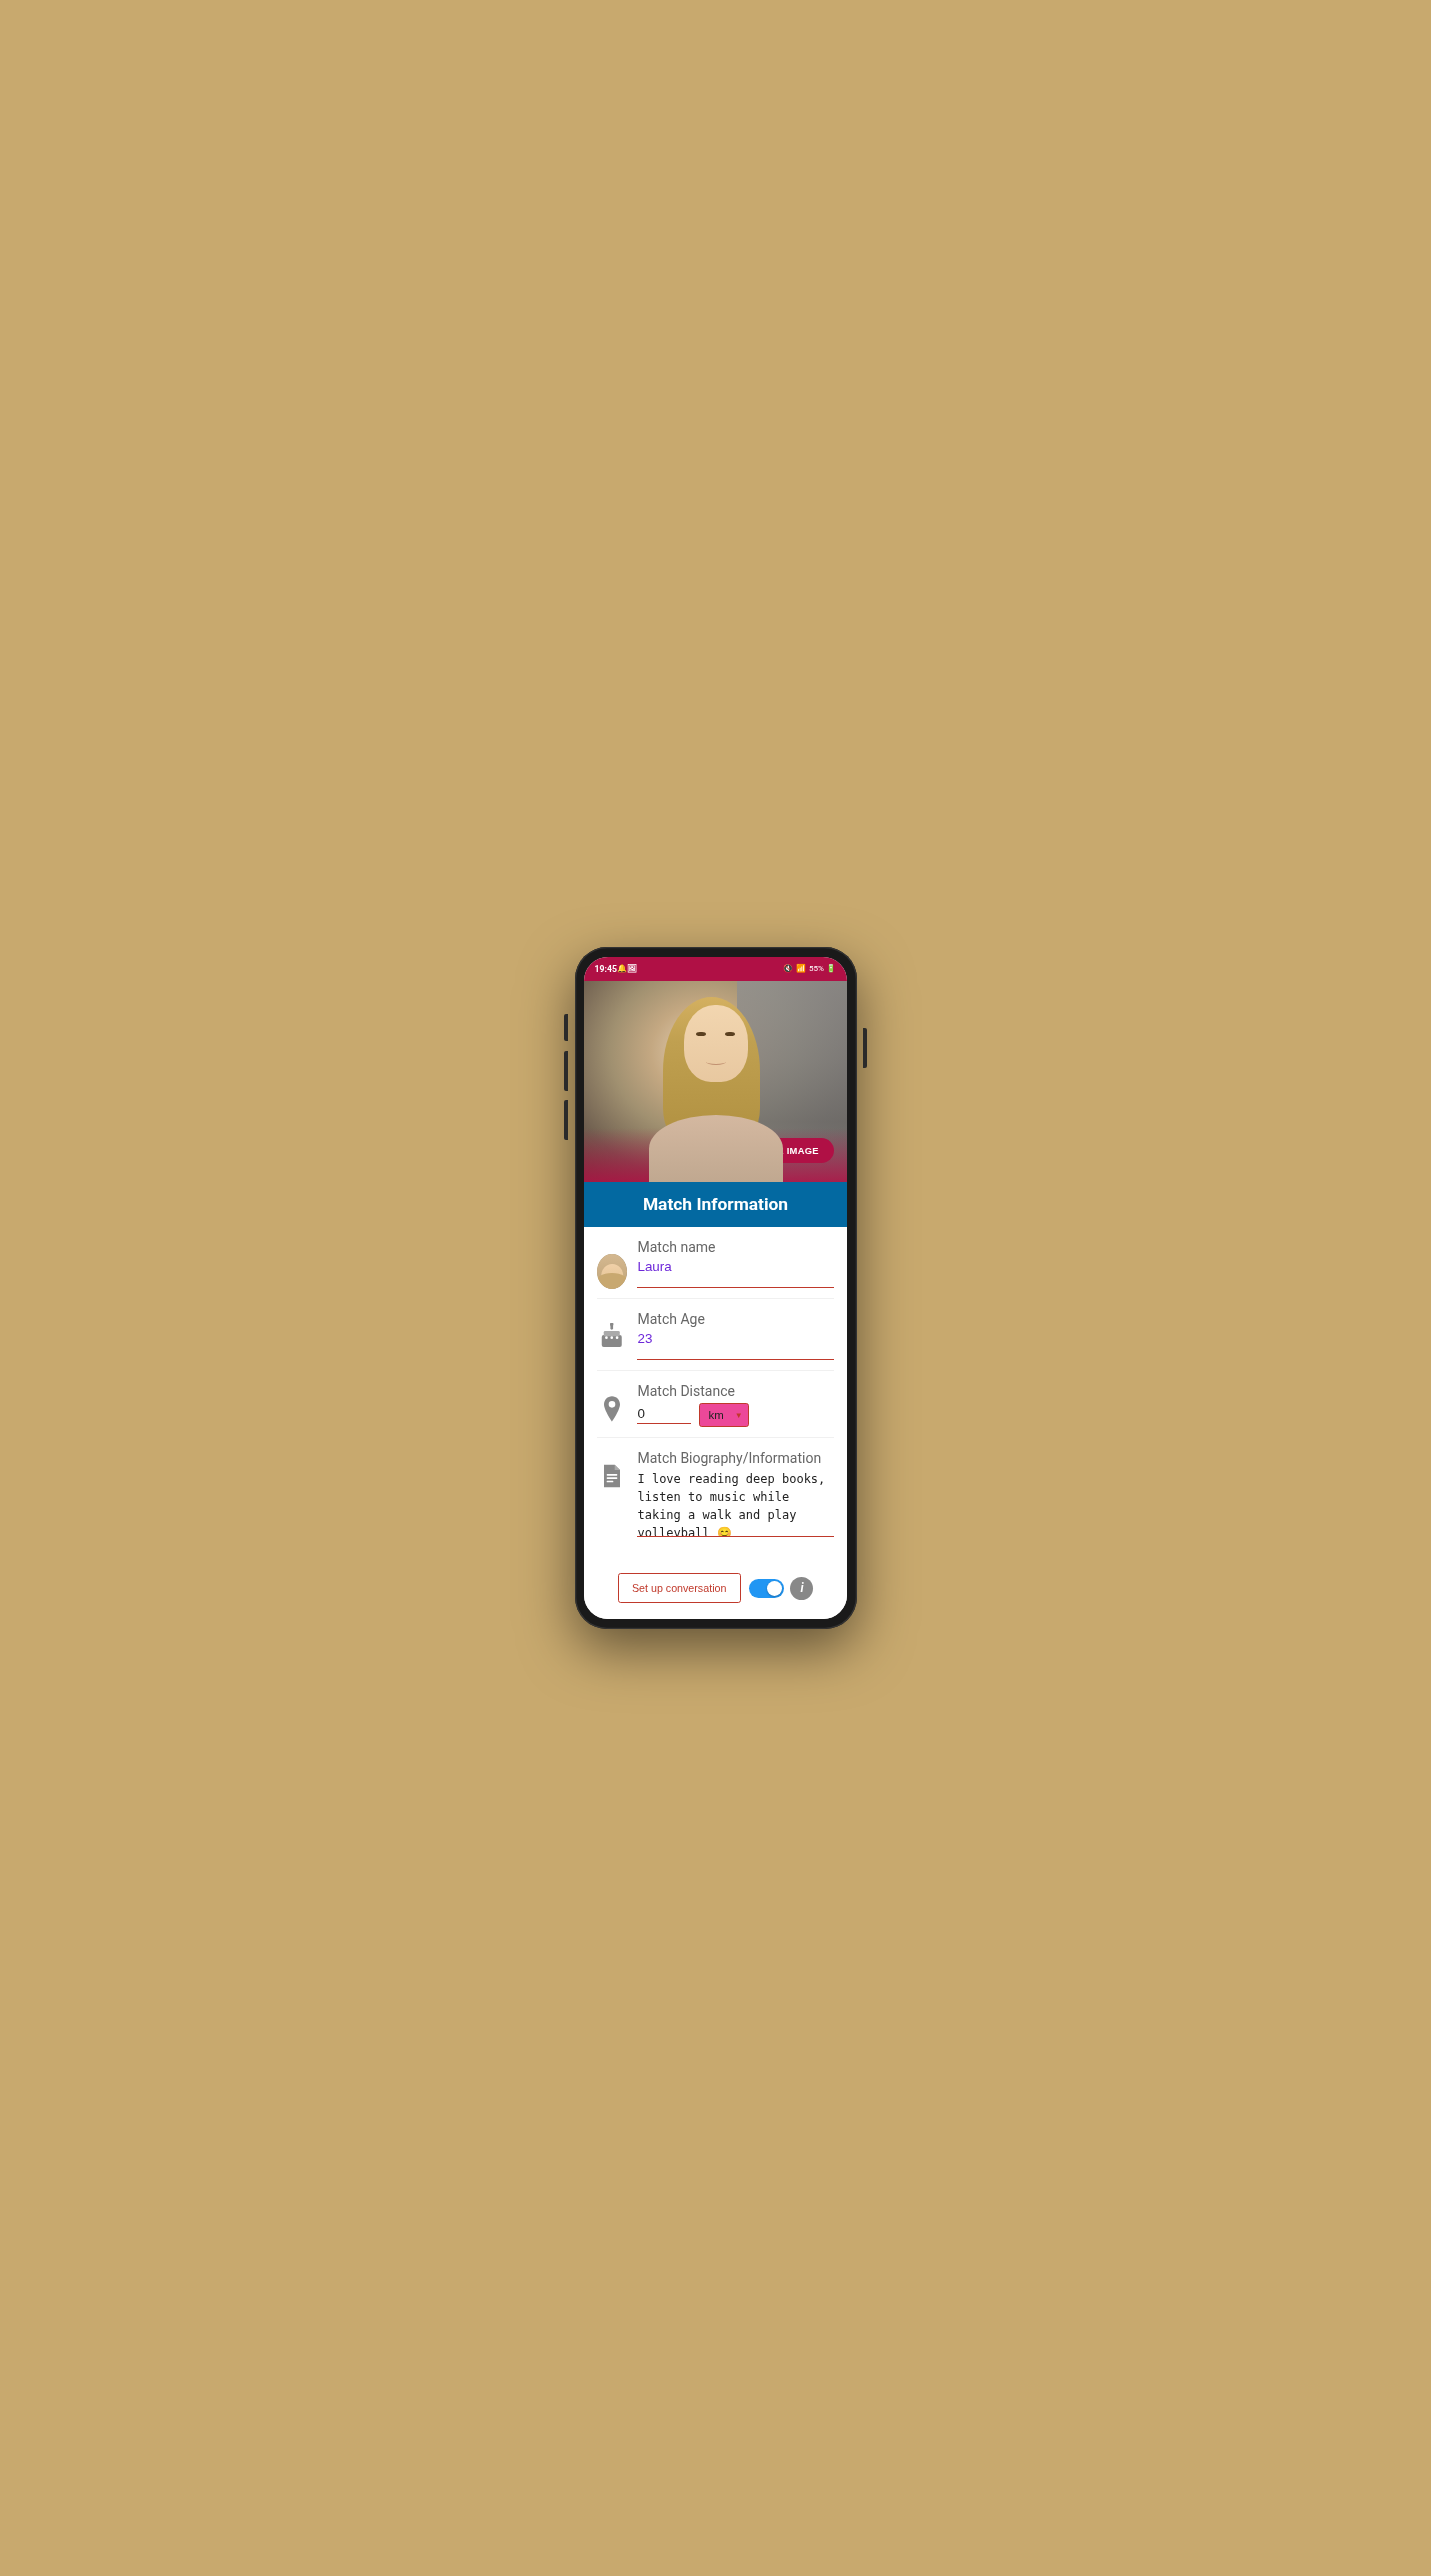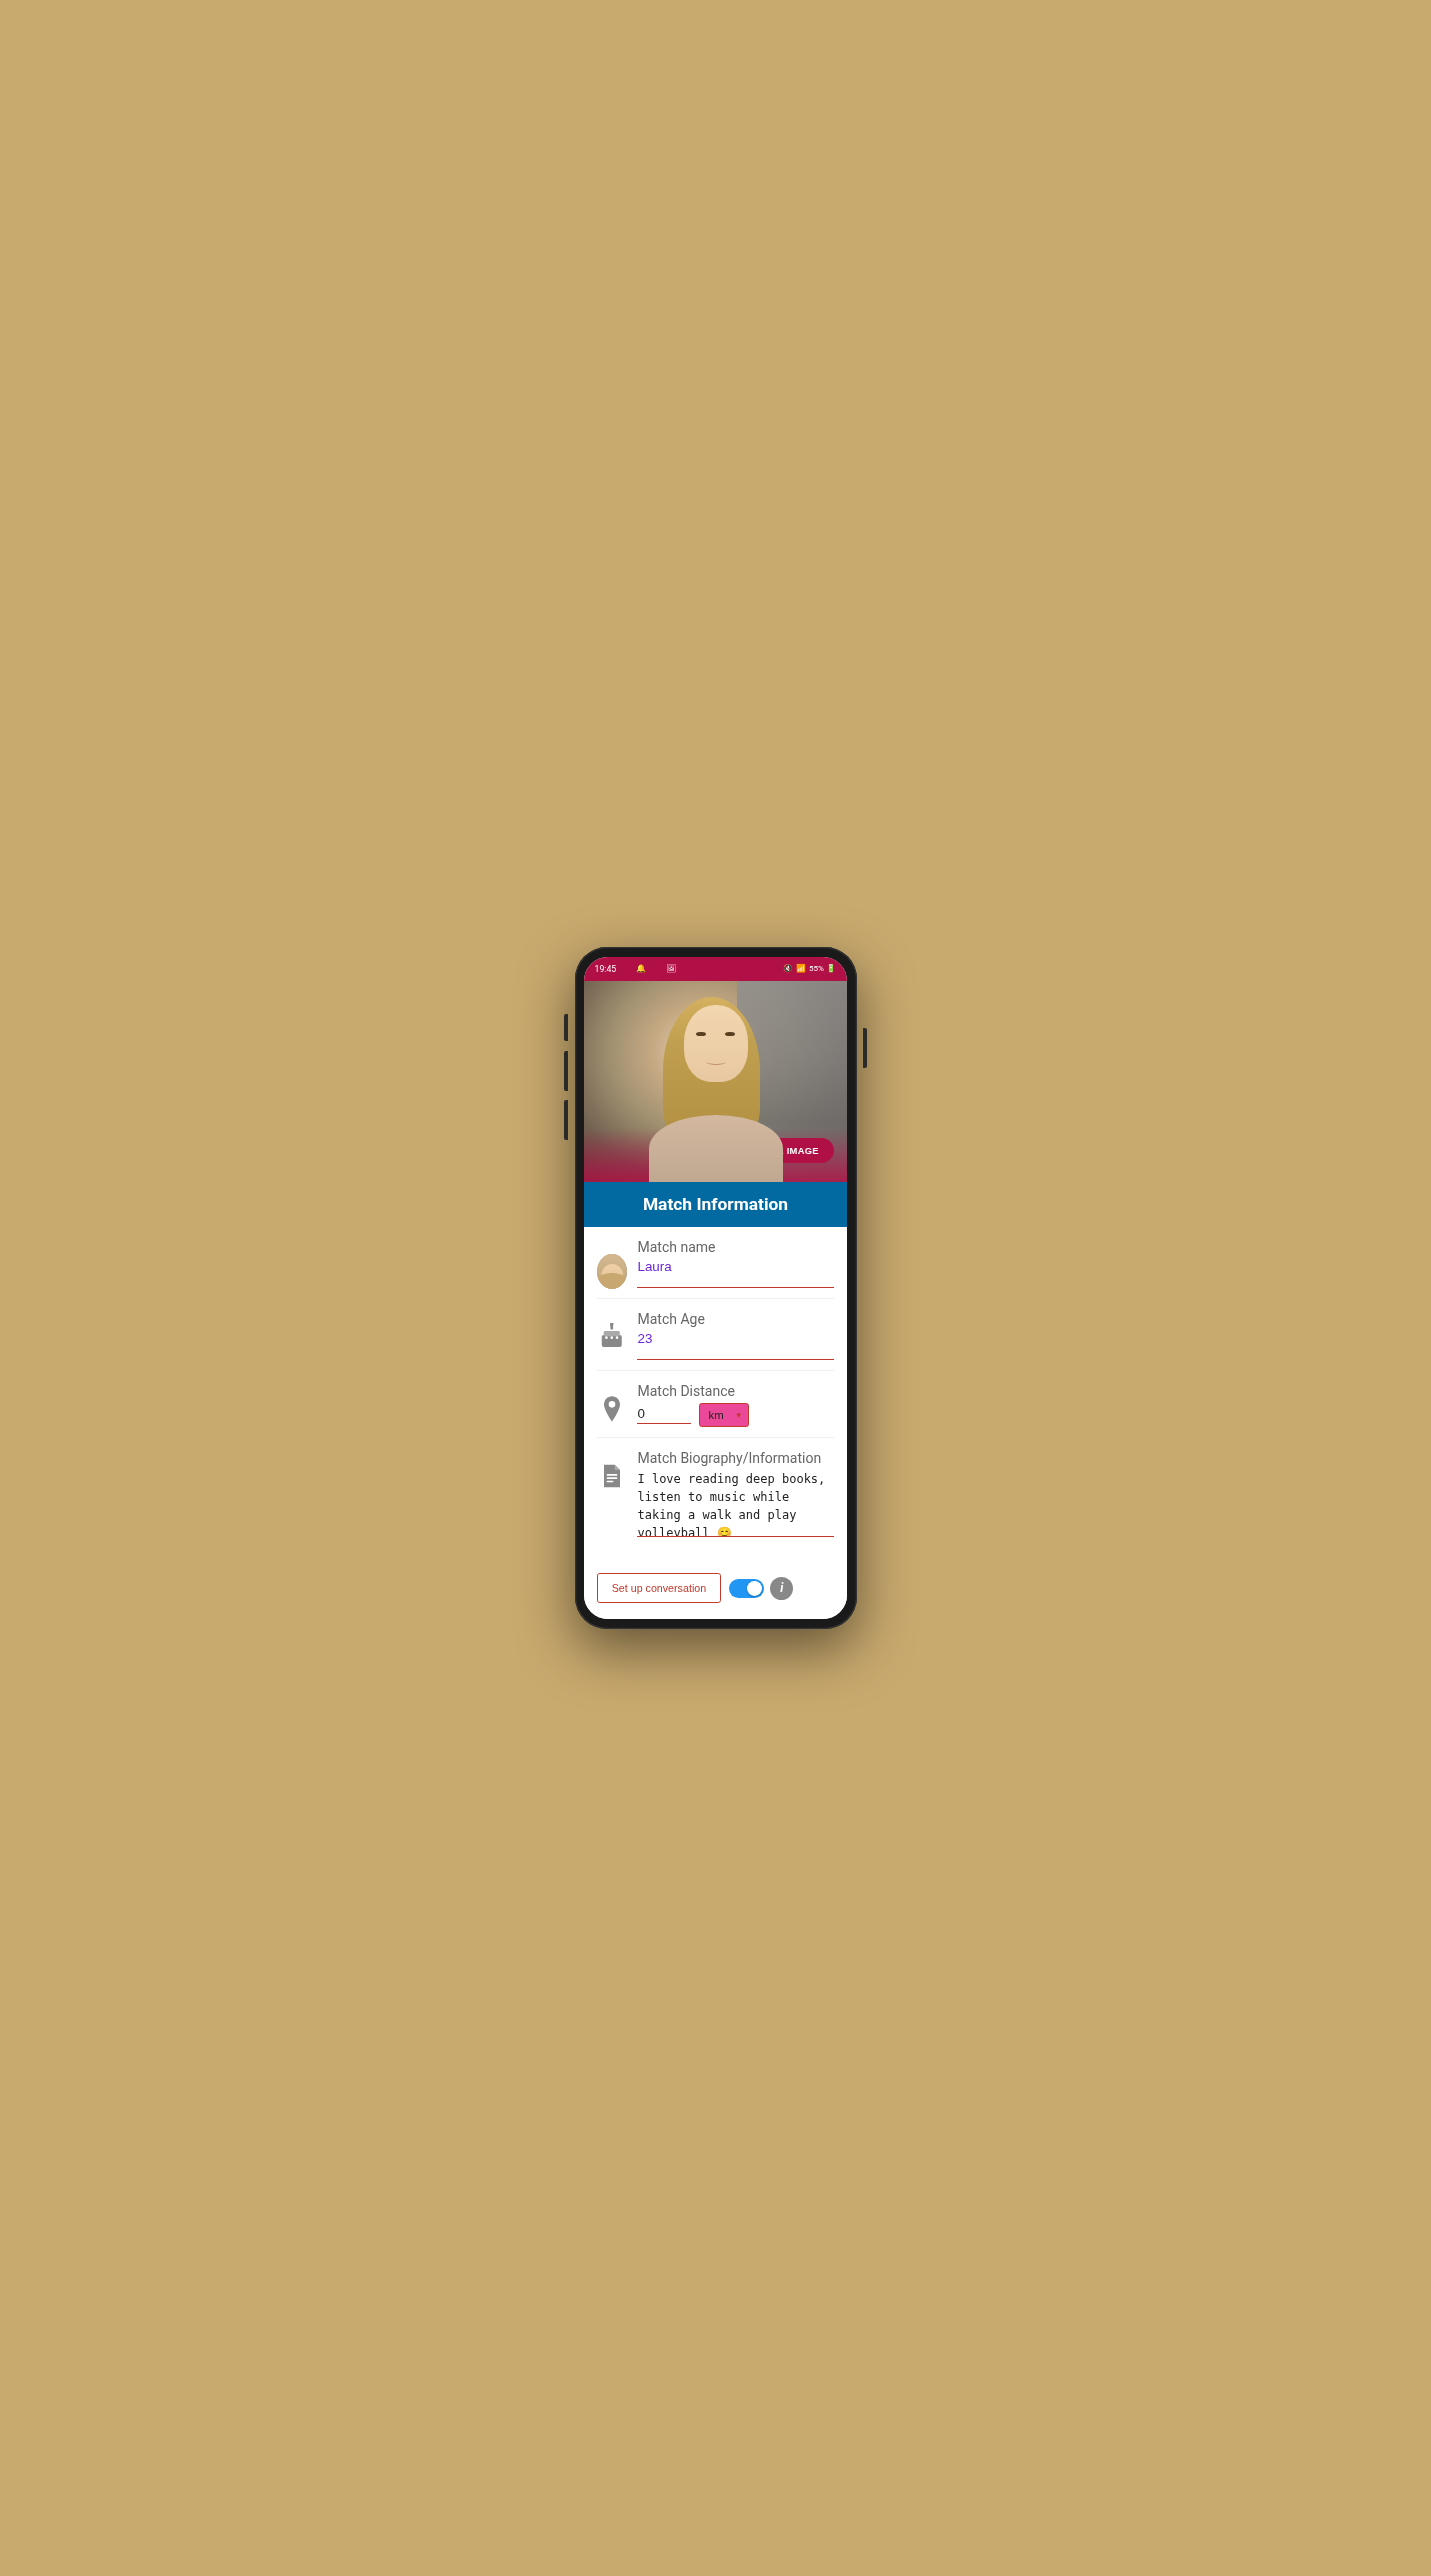--- a/index.html
+++ b/index.html
@@ -36,24 +36,24 @@
       display: flex;
       align-items: center;
       justify-content: space-between;
       padding: 0 10.7px;
       position: relative;
     }
 
     .status-left {
       color: #fff;
       font-size: 8.7px;
-      font-weight: 400;
-      display: flex;
-      align-items: center;
-      gap: 20px;
+      font-weight: 700;
+      display: flex;
+      align-items: center;
+      gap: 0;
     }
 
     .status-right {
       color: #fff;
       font-size: 8px;
       display: flex;
       align-items: center;
       gap: 2.7px;
     }
 
@@ -240,21 +240,21 @@
       resize: none;
       line-height: 1.5;
       padding-bottom: 2.7px;
       min-height: 67px;
     }
 
     
     .bottom-actions {
       display: flex;
       align-items: center;
-      justify-content: flex-start;
+      justify-content: center;
       padding: 10.7px 13.4px 16px;
       background: #fff;
       gap: 8px;
     }
 
     .setup-conv-btn {
       border: 1.3px solid #c0392b;
       color: #c0392b;
       background: #fff;
       border-radius: 2.7px;

